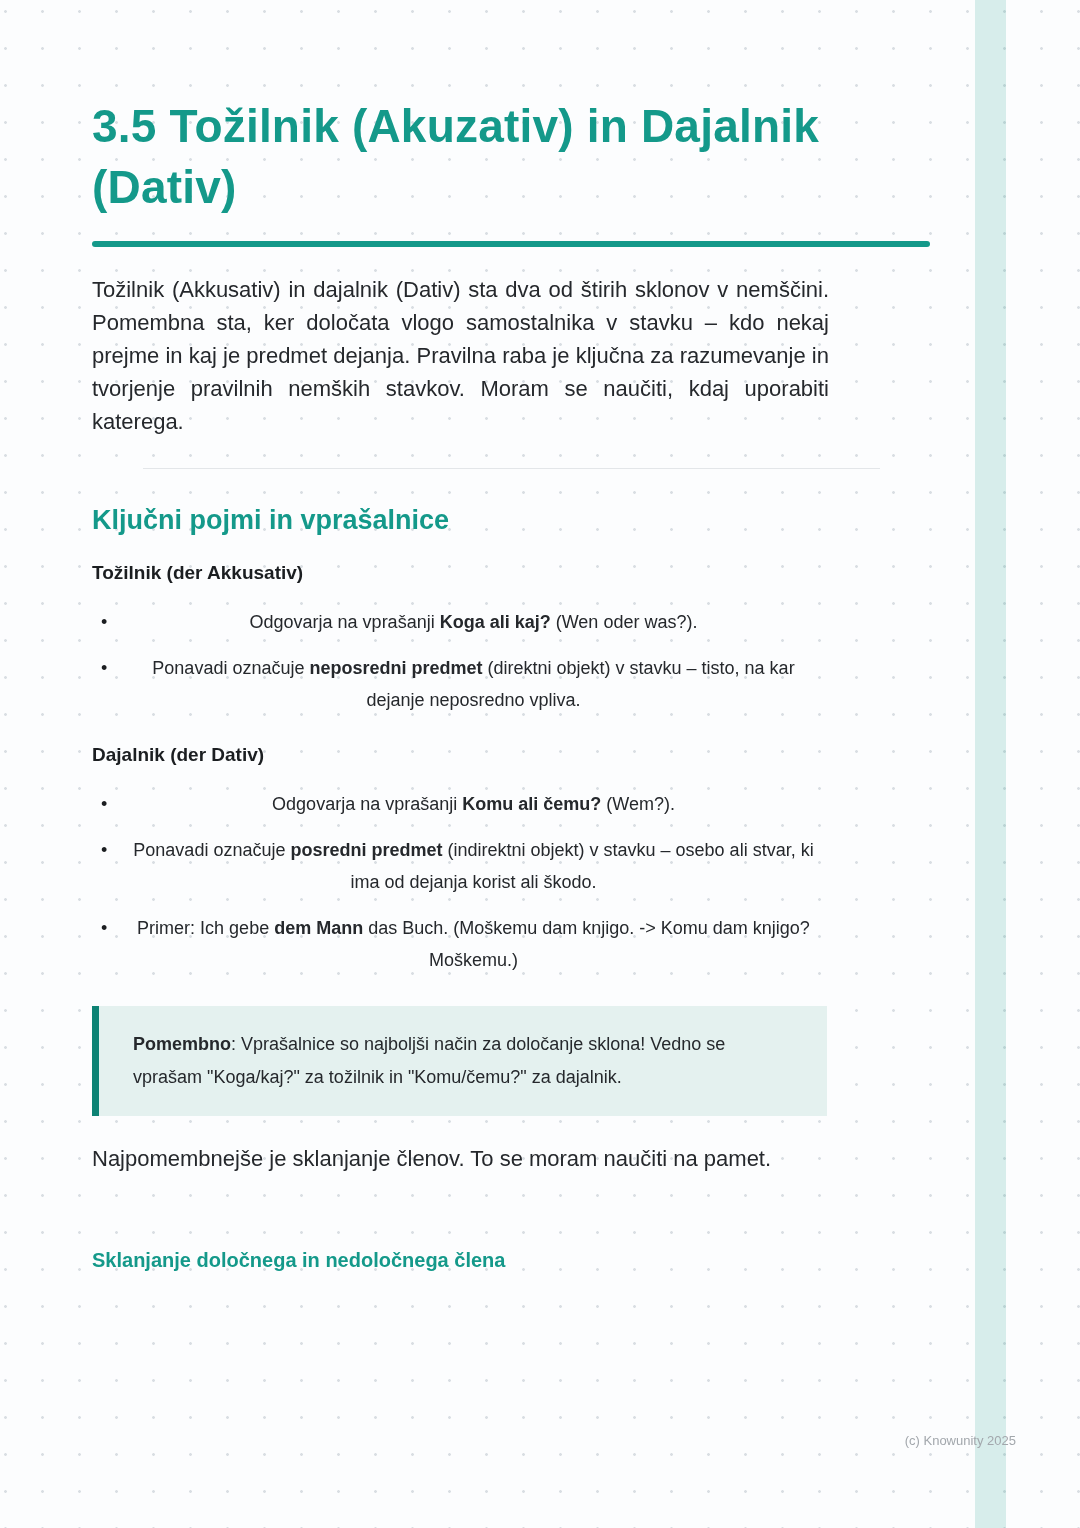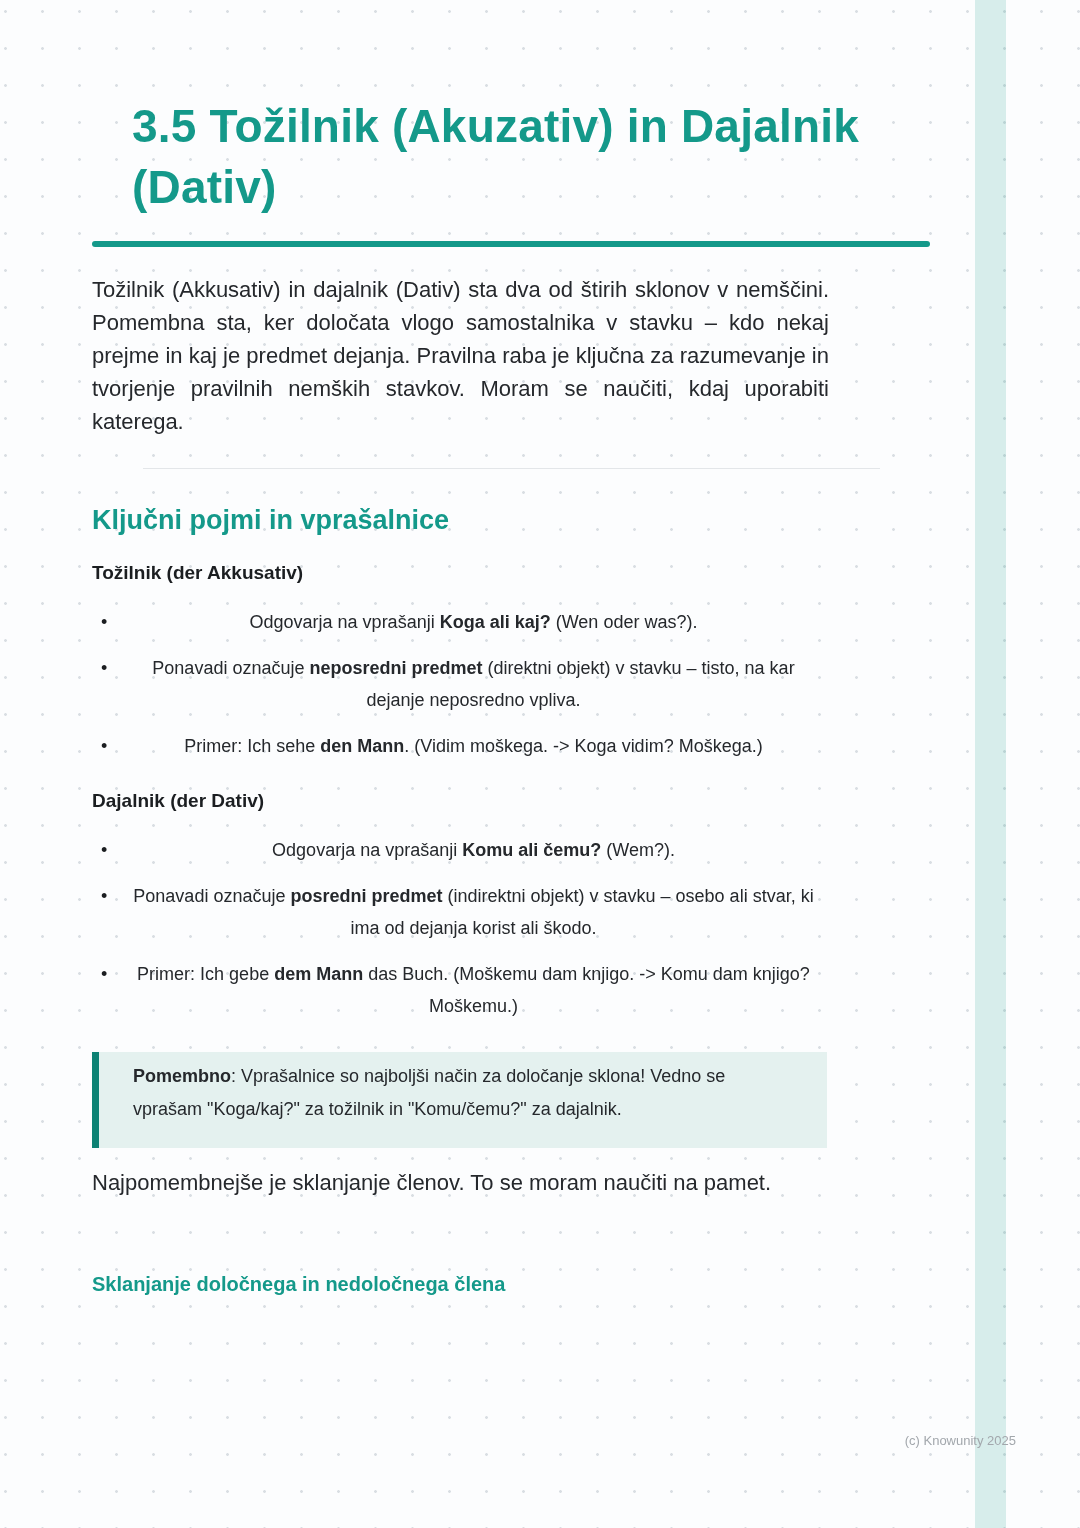--- a/index.html
+++ b/index.html
@@ -24,21 +24,21 @@
     position:absolute;top:0;bottom:0;left:975px;width:31px;
     background:rgba(23,154,139,0.16);
   }
   .content{
     position:absolute;left:92px;top:0;width:838px;
   }
   h1,h2,h3,p,ul{margin:0;padding:0;}
   .page-title{
     margin-top:96px;max-width:780px;
     font-size:46px;line-height:1.32;font-weight:700;
-    color:var(--accent);letter-spacing:0.2px;margin-left:40px;
+    color:var(--accent);letter-spacing:0.2px;
   }
   .title-rule{
     margin-top:24px;height:6px;width:838px;border-radius:3px;
     background:var(--accent);
   }
   .section-heading{
     font-size:27px;font-weight:700;color:var(--accent);
   }
   .sh-intro{margin-top:54px;}
   .sh-concepts{margin-top:36px;}
@@ -70,24 +70,24 @@
   ul.bullets li::before{
     content:"\2022";
     position:absolute;left:9px;top:0;
     font-size:18px;line-height:32px;color:#1b1e21;
   }
   .b{font-weight:700;}
   .callout{
     margin-top:30px;width:735px;
     background:var(--callout-bg);
     border-left:7px solid var(--callout-border);
-    padding:8px 28px 22px 34px;
+    padding:22px 28px 22px 34px;
   }
   .callout p{font-size:18px;line-height:33px;}
-  .decl-paragraph{margin-top:18px;width:737px;}
+  .decl-paragraph{margin-top:26px;width:737px;}
   .footer-credit{
     position:absolute;top:1433px;right:64px;
     font-size:13px;color:var(--muted);
   }
 </style>
 </head>
 <body>
 
 <div class="right-stripe"></div>
 
@@ -99,21 +99,20 @@
   <p class="body-text intro-paragraph">Tožilnik (Akkusativ) in dajalnik (Dativ) sta dva od štirih sklonov v nemščini. Pomembna sta, ker določata vlogo samostalnika v stavku – kdo nekaj prejme in kaj je predmet dejanja. Pravilna raba je ključna za razumevanje in tvorjenje pravilnih nemških stavkov. Moram se naučiti, kdaj uporabiti katerega.</p>
 
   <hr class="divider">
 
   <h2 class="section-heading sh-concepts">Ključni pojmi in vprašalnice</h2>
 
   <h3 class="subheading sub-akk">Tožilnik (der Akkusativ)</h3>
   <ul class="bullets">
     <li><span>Odgovarja na vprašanji </span><span class="b">Koga ali kaj?</span><span> (Wen oder was?).</span></li>
     <li><span>Ponavadi označuje </span><span class="b">neposredni predmet</span><span> (direktni objekt) v stavku – tisto, na kar dejanje neposredno vpliva.</span></li>
-    <li><span>Primer: Ich sehe </span><span class="b">den Mann</span><span>. (Vidim moškega. -&gt; Koga vidim? Moškega.)</span></li>
   </ul>
 
   <h3 class="subheading sub-dat">Dajalnik (der Dativ)</h3>
   <ul class="bullets">
     <li><span>Odgovarja na vprašanji </span><span class="b">Komu ali čemu?</span><span> (Wem?).</span></li>
     <li><span>Ponavadi označuje </span><span class="b">posredni predmet</span><span> (indirektni objekt) v stavku – osebo ali stvar, ki ima od dejanja korist ali škodo.</span></li>
     <li><span>Primer: Ich gebe </span><span class="b">dem Mann</span><span> das Buch. (Moškemu dam knjigo. -&gt; Komu dam knjigo? Moškemu.)</span></li>
   </ul>
 
   <div class="callout">

